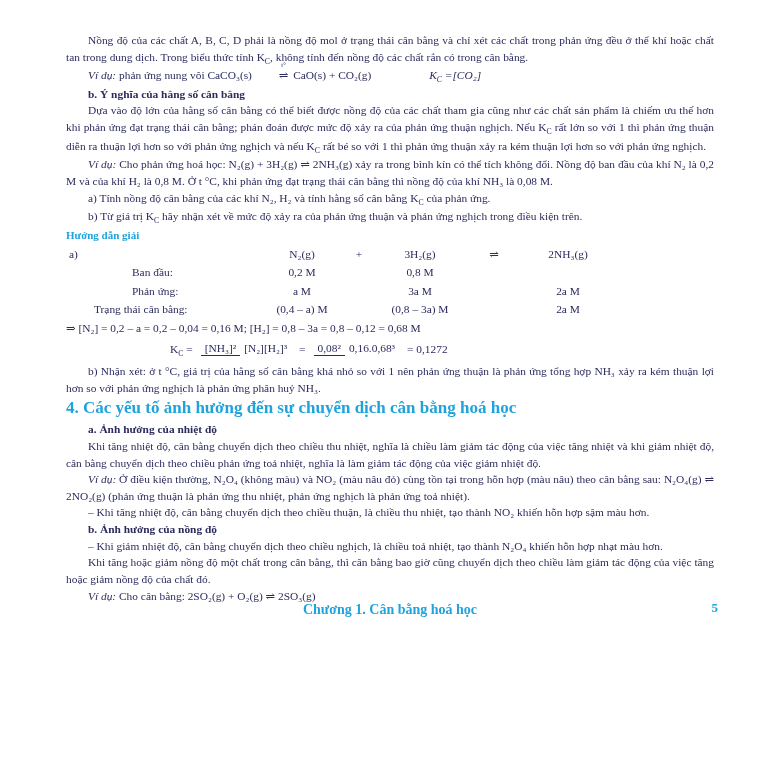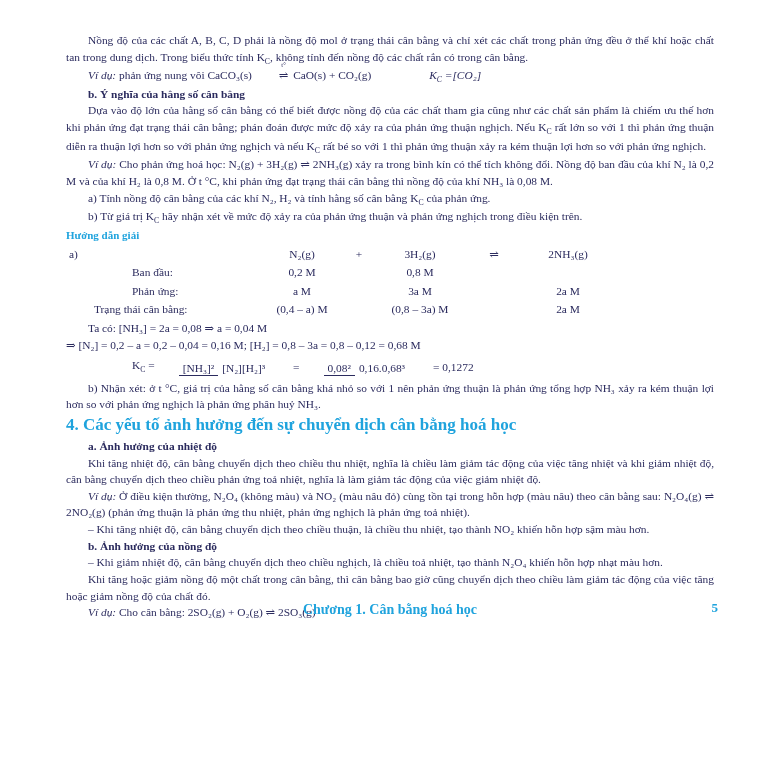--- a/index.html
+++ b/index.html
@@ -58,23 +58,23 @@
   table.ice td:nth-child(3){width:26px;}
   table.ice td:nth-child(4){width:96px;}
   table.ice td:nth-child(5){width:52px;}
   table.ice td:nth-child(6){width:96px;}
   table.ice tr:nth-child(2) td:first-child,
   table.ice tr:nth-child(3) td:first-child{padding-left:66px;}
   table.ice tr:nth-child(4) td:first-child{padding-left:28px;}
   
   .equation{
     display:flex;
-    align-items:flex-end;
-    gap:24px;
-    margin:4px 0 4px 66px;
+    align-items:flex-start;
+    gap:8px;
+    margin:4px 0 4px 104px;
     text-align:left;
   }
   .frac{
     display:inline-flex;
     align-items:center;
     line-height:1.25;
     text-align:center;
   }
   .frac .num{
     border-bottom:1px solid currentColor;
@@ -160,21 +160,20 @@
       <td>Trạng thái cân bằng:</td>
       <td>(0,4 – a) M</td>
       <td></td>
       <td>(0,8 – 3a) M</td>
       <td></td>
       <td>2a M</td>
     </tr>
   </tbody>
     </table>
 
-  <p class="para indent">Ta có: [NH₃] = 2a = 0,08 ⇒ a = 0,04 M</p>
 
   <p class="para no-indent">⇒ [N₂] = 0,2 – a = 0,2 – 0,04 = 0,16 M; [H₂] = 0,8 – 3a = 0,8 – 0,12 = 0,68 M</p>
 
   <div class="equation">
     <span>K<sub>C</sub> =</span>
     <span class="frac">
       <span class="num">[NH₃]²</span>
       <span class="den">[N₂][H₂]³</span>
     </span>
     <span>=</span>

